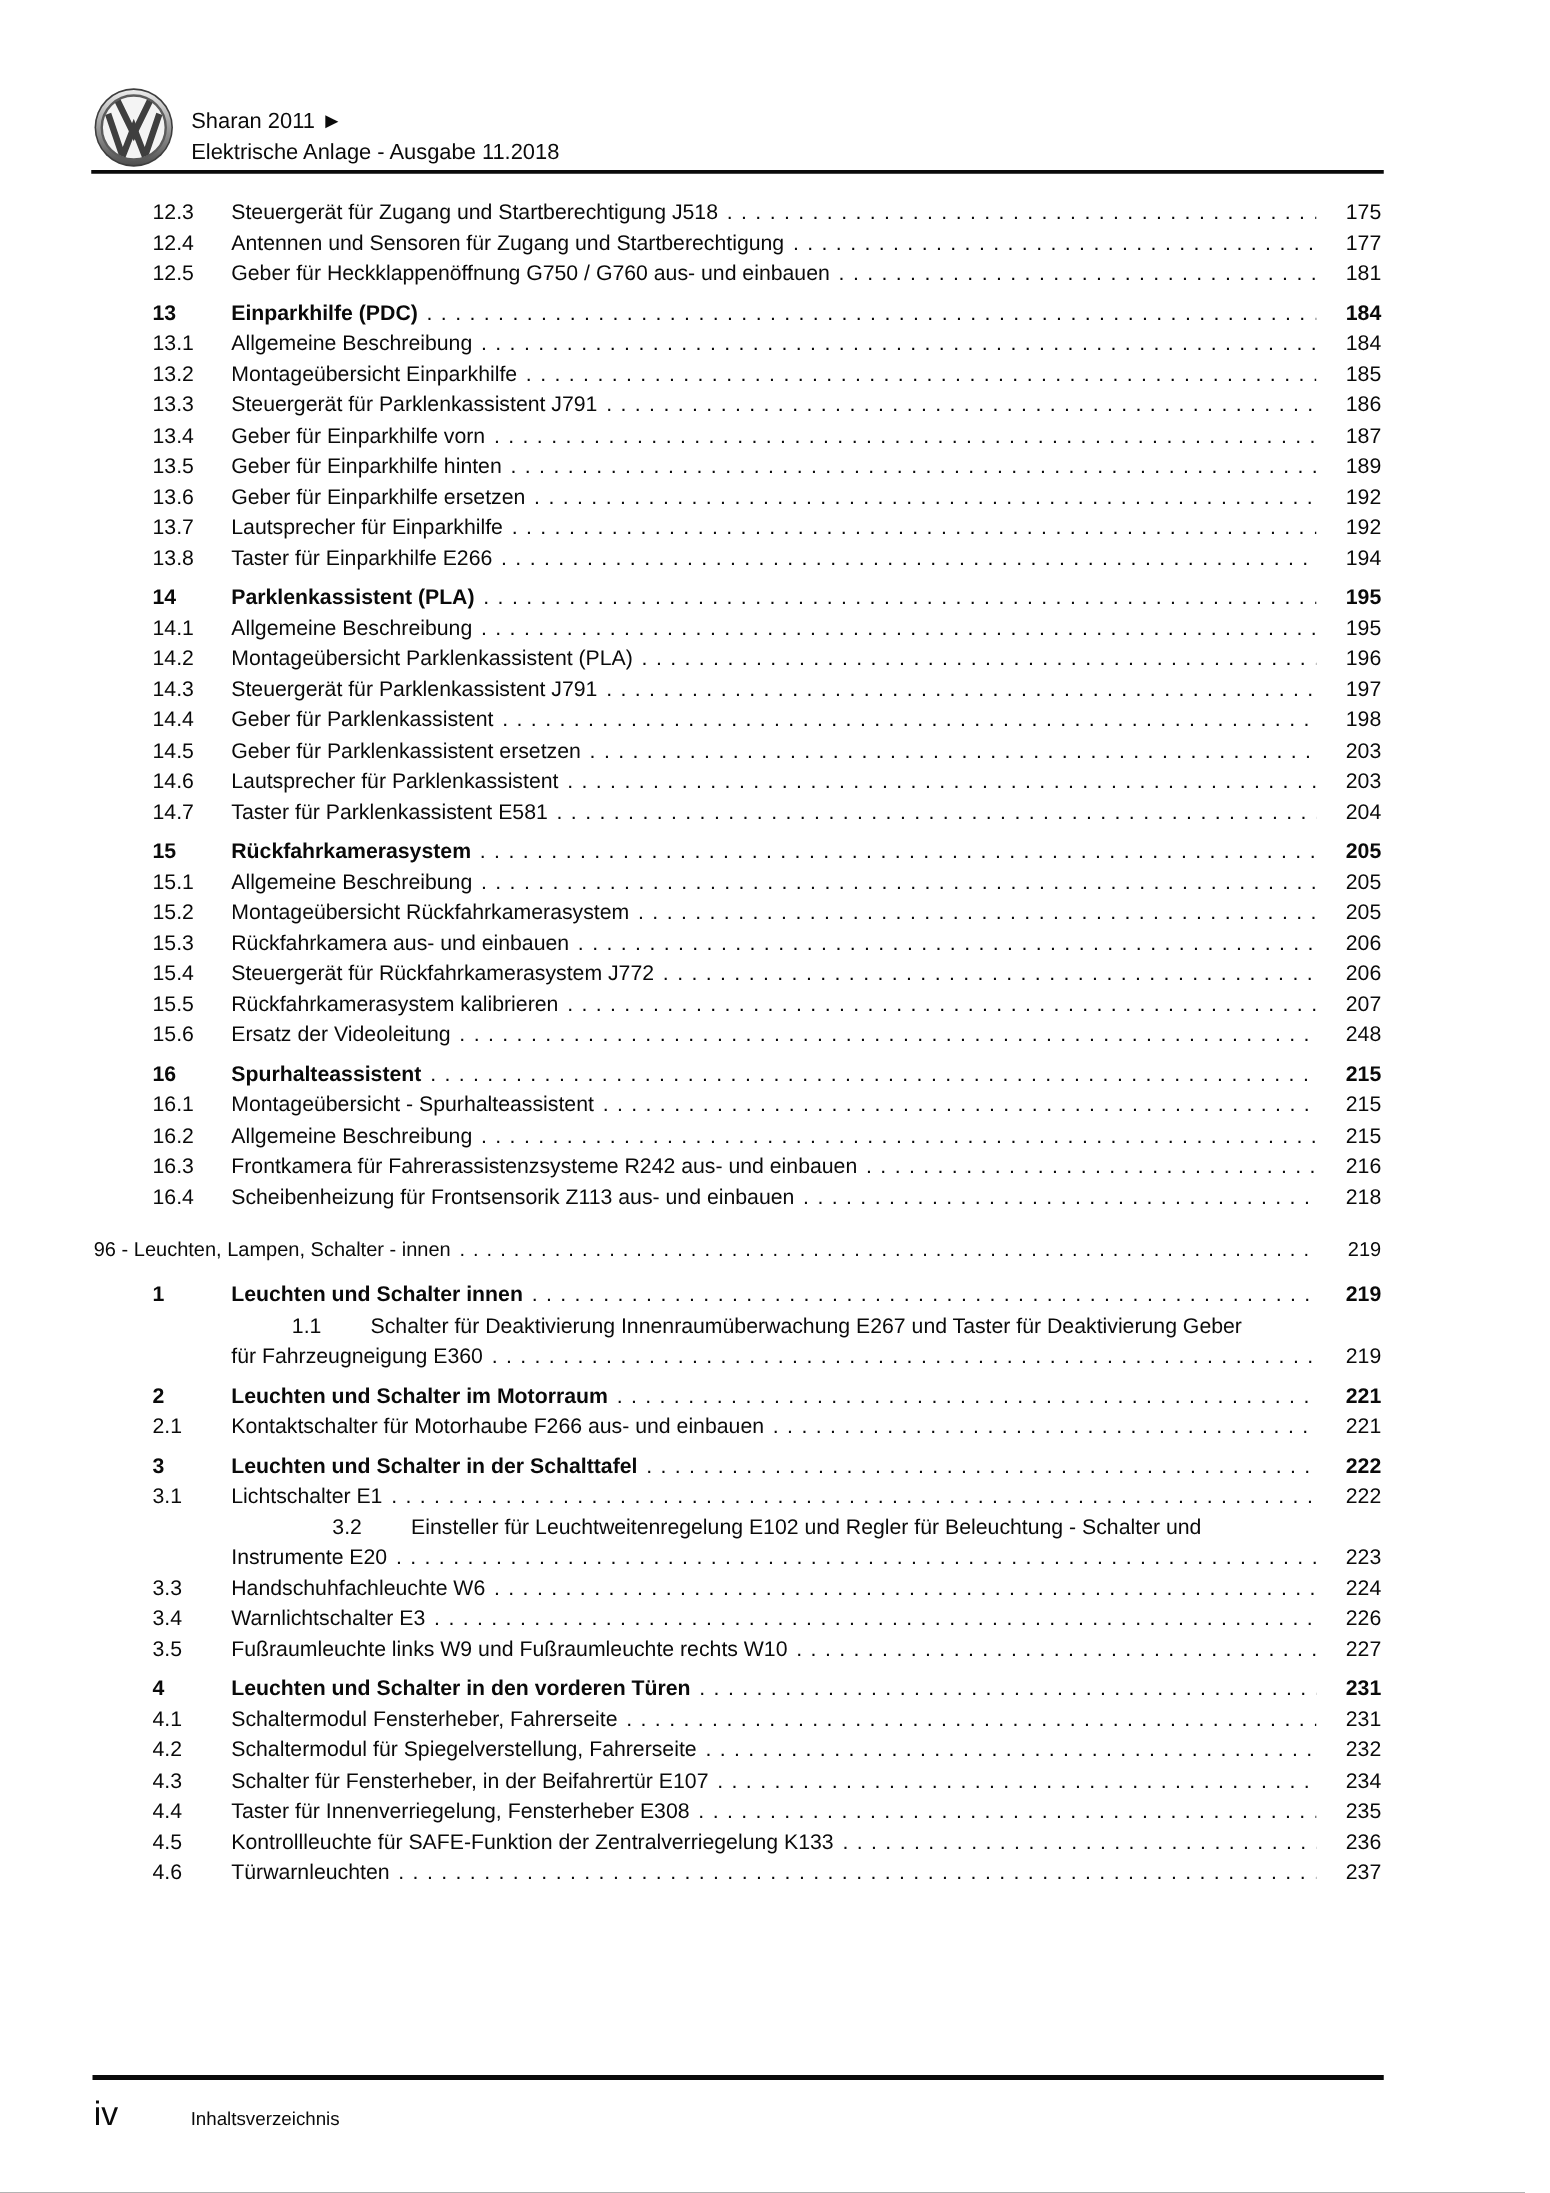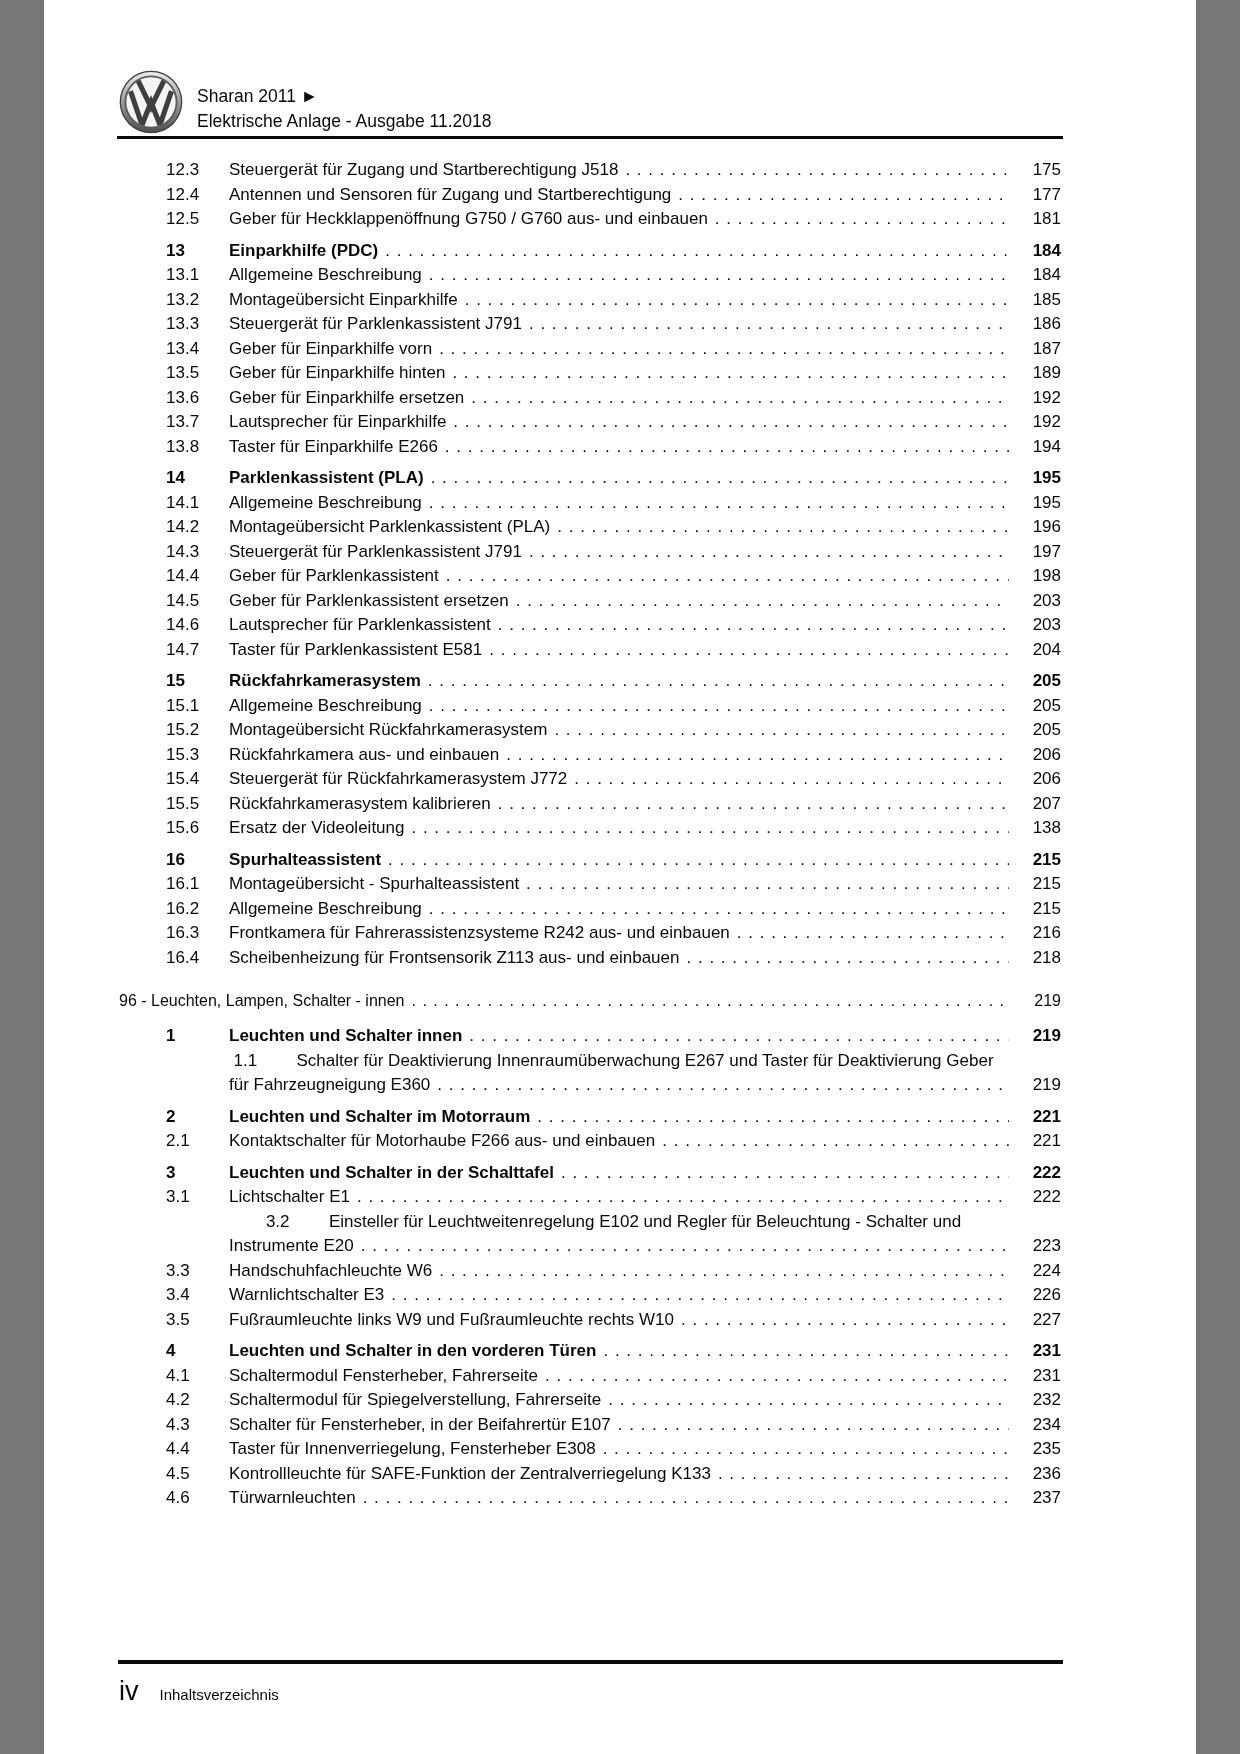--- a/index.html
+++ b/index.html
@@ -1,18 +1,18 @@
 <!DOCTYPE html>
 <html><head>
 <meta charset="utf-8">
 <style>
   html,body { margin:0; padding:0; background:#777; }
   .page {
     position: relative;
-    width: 1152px; height: 1754px;
+    width: 1240px; height: 1754px;
     margin: 0 auto;
     background: #ffffff;
     font-family: "Liberation Sans", sans-serif;
     color: #0a0a0a;
     box-sizing: border-box;
     overflow: hidden;
   }
   
   .header {
     position: absolute; top: 70px; left: 75px; right: 135px;
@@ -53,21 +53,21 @@
     content: ". . . . . . . . . . . . . . . . . . . . . . . . . . . . . . . . . . . . . . . . . . . . . . . . . . . . . . . . . . . . . . . . . . . . . . . . . . . . . . . . . . . . . . . . . . . . . . . . . . . . . . . . . . . . . . . . . . . . . . . . . . . . . . . . . . . . . . . . . . . .";
   }
   .toc-page { flex: none; min-width: 44px; text-align: right; }
   
   .footer-rule {
     position: absolute; top: 1660px; left: 74px; right: 133px;
     height: 4px; background: #0a0a0a;
   }
   .footer {
     position: absolute; top: 1676px; left: 75px; right: 135px;
-    display: flex; align-items: baseline;
+    display: flex; align-items: baseline; gap: 37px;
   }
   .footer-roman { font-size: 27px; line-height: 30px; }
   .footer-label { font-size: 15px; margin-left: 21px; }
 </style>
 </head>
 <body>
 
 <div class="page">
 
   <div class="header">
@@ -251,21 +251,21 @@
       <div class="toc-row sub">
         <span class="toc-num">15.5</span>
         <span class="toc-title">Rückfahrkamerasystem kalibrieren</span>
         <span class="dots"></span>
         <span class="toc-page">207</span>
       </div>
       <div class="toc-row sub">
         <span class="toc-num">15.6</span>
         <span class="toc-title">Ersatz der Videoleitung</span>
         <span class="dots"></span>
-        <span class="toc-page">138</span>
+        <span class="toc-page">248</span>
       </div>
       <div class="toc-row section">
         <span class="toc-num">16</span>
         <span class="toc-title">Spurhalteassistent</span>
         <span class="dots"></span>
         <span class="toc-page">215</span>
       </div>
       <div class="toc-row sub">
         <span class="toc-num">16.1</span>
         <span class="toc-title">Montageübersicht - Spurhalteassistent</span>

